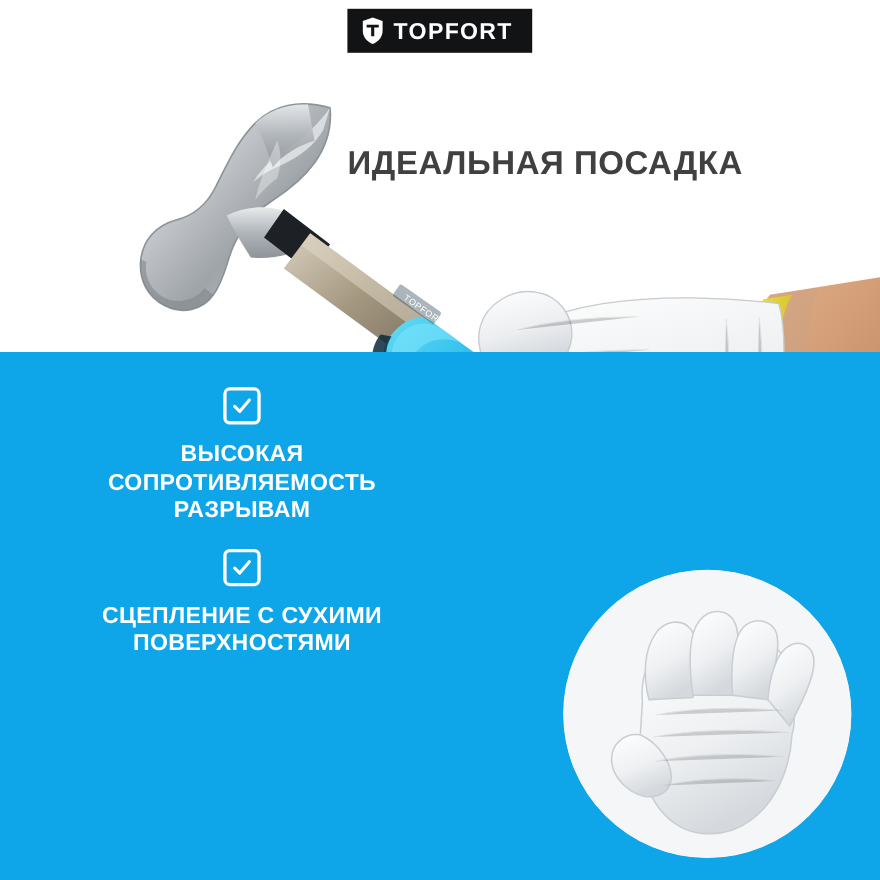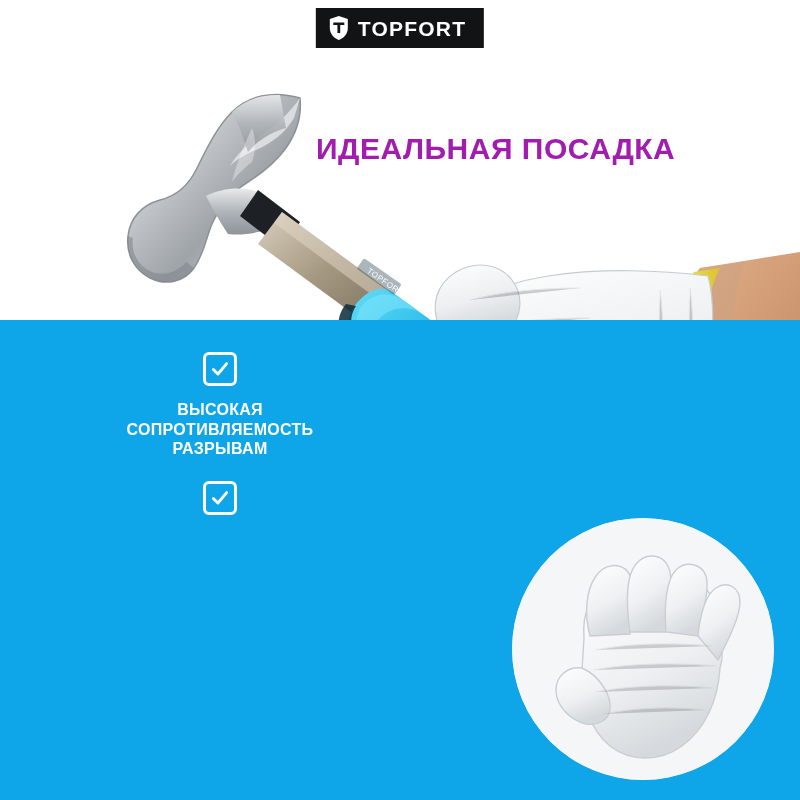--- a/index.html
+++ b/index.html
@@ -53,21 +53,21 @@
     line-height: 1;
     font-family: "Liberation Sans", sans-serif;
   }
 
   
   .headline {
     position: absolute;
     left: 316px;
     top: 132px;
     width: 440px;
-    color: #a21caf;
+    color: #404040;
     font-size: 30px;
     font-weight: bold;
     letter-spacing: 0.5px;
     line-height: 1.1;
   }
 
   
   .blue-panel {
     position: absolute;
     left: 0;
@@ -101,21 +101,21 @@
     border-radius: 6px;
     display: flex;
     align-items: center;
     justify-content: center;
     box-sizing: border-box;
     margin-bottom: 14px;
   }
   .check-box svg { display: block; }
   .feature-label {
     color: #ffffff;
-    font-size: 16px;
+    font-size: 21px;
     font-weight: bold;
     text-align: center;
     line-height: 1.22;
     letter-spacing: 0.3px;
     white-space: pre-line;
   }
 
   
   .glove-circle {
     position: absolute;
@@ -288,20 +288,22 @@
 СОПРОТИВЛЯЕМОСТЬ
 РАЗРЫВАМ</span>
     </div>
 
     <div class="feature">
       <span class="check-box">
         <svg viewBox="0 0 24 24" width="20" height="20">
           <path d="M4 12.5 L9.5 18 L20 5.5" fill="none" stroke="#ffffff" stroke-width="3.4" stroke-linecap="round" stroke-linejoin="round"></path>
         </svg>
       </span>
+      <span class="feature-label">СЦЕПЛЕНИЕ С СУХИМИ
+ПОВЕРХНОСТЯМИ</span>
     </div>
 
   </div>
 
   <div class="glove-circle">
     <svg viewBox="0 0 262 262" width="262" height="262">
       <defs>
         <linearGradient id="g2" x1="0" y1="0" x2="0.4" y2="1">
           <stop offset="0%" stop-color="#ffffff"></stop>
           <stop offset="60%" stop-color="#eef0f2"></stop>

